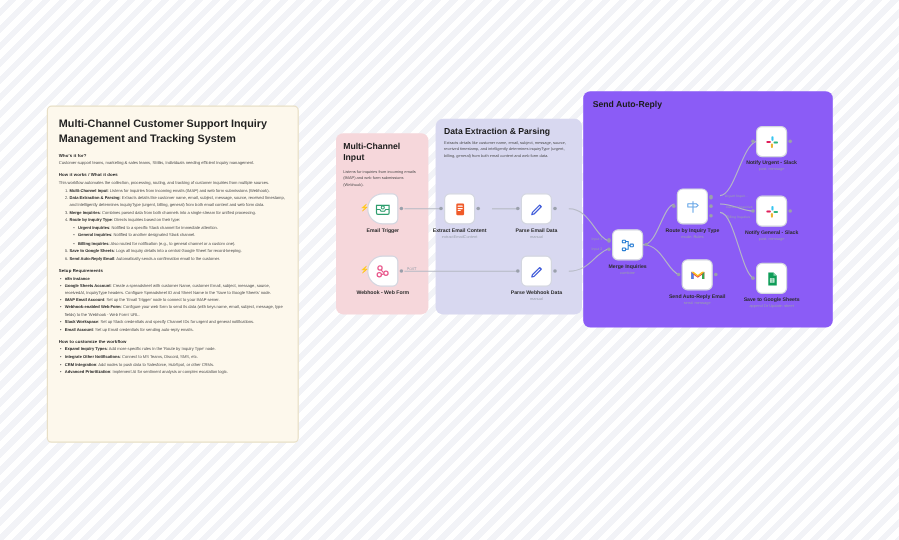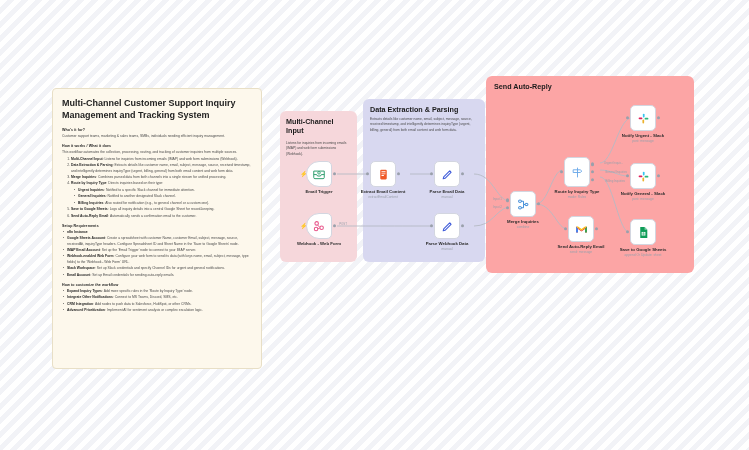--- a/index.html
+++ b/index.html
@@ -15,21 +15,21 @@
       135deg,
       #ffffff 0px, #ffffff 5px,
       #f2f3f7 5px, #f2f3f7 10px
     );
   }
   .canvas { position: absolute; inset: 0; }
 
   
   .sticky-doc {
     position: absolute;
-    left: 52px; top: 88px;
+    left: 39px; top: 88px;
     width: 210px; height: 281px;
     background: #fdf8ec;
     border: 1px solid #e8dfc6;
     border-radius: 4px;
     padding: 8px 9px;
     overflow: hidden;
     color: #3a3a3a;
   }
   .doc-title {
     font-size: 9px;
@@ -103,21 +103,21 @@
     left: 363px; top: 99px;
     width: 122px; height: 163px;
     background: #d8d8f0;
   }
   #grp-extract .group-title { left: 7px; top: 6px; font-size: 7.2px; width: 112px; }
   #grp-extract .group-desc  { left: 7px; top: 18px; width: 108px; }
 
   #grp-reply {
     left: 486px; top: 76px;
     width: 208px; height: 197px;
-    background: #fca5a5;
+    background: #8b5cf6;
   }
   #grp-reply .group-title { left: 8px; top: 6px; font-size: 7.2px; }
 
   
   .node { position: absolute; }
   .node-box {
     width: 26px; height: 26px;
     background: #ffffff;
     border: 1px solid #d3d6e0;
     border-radius: 5px;

